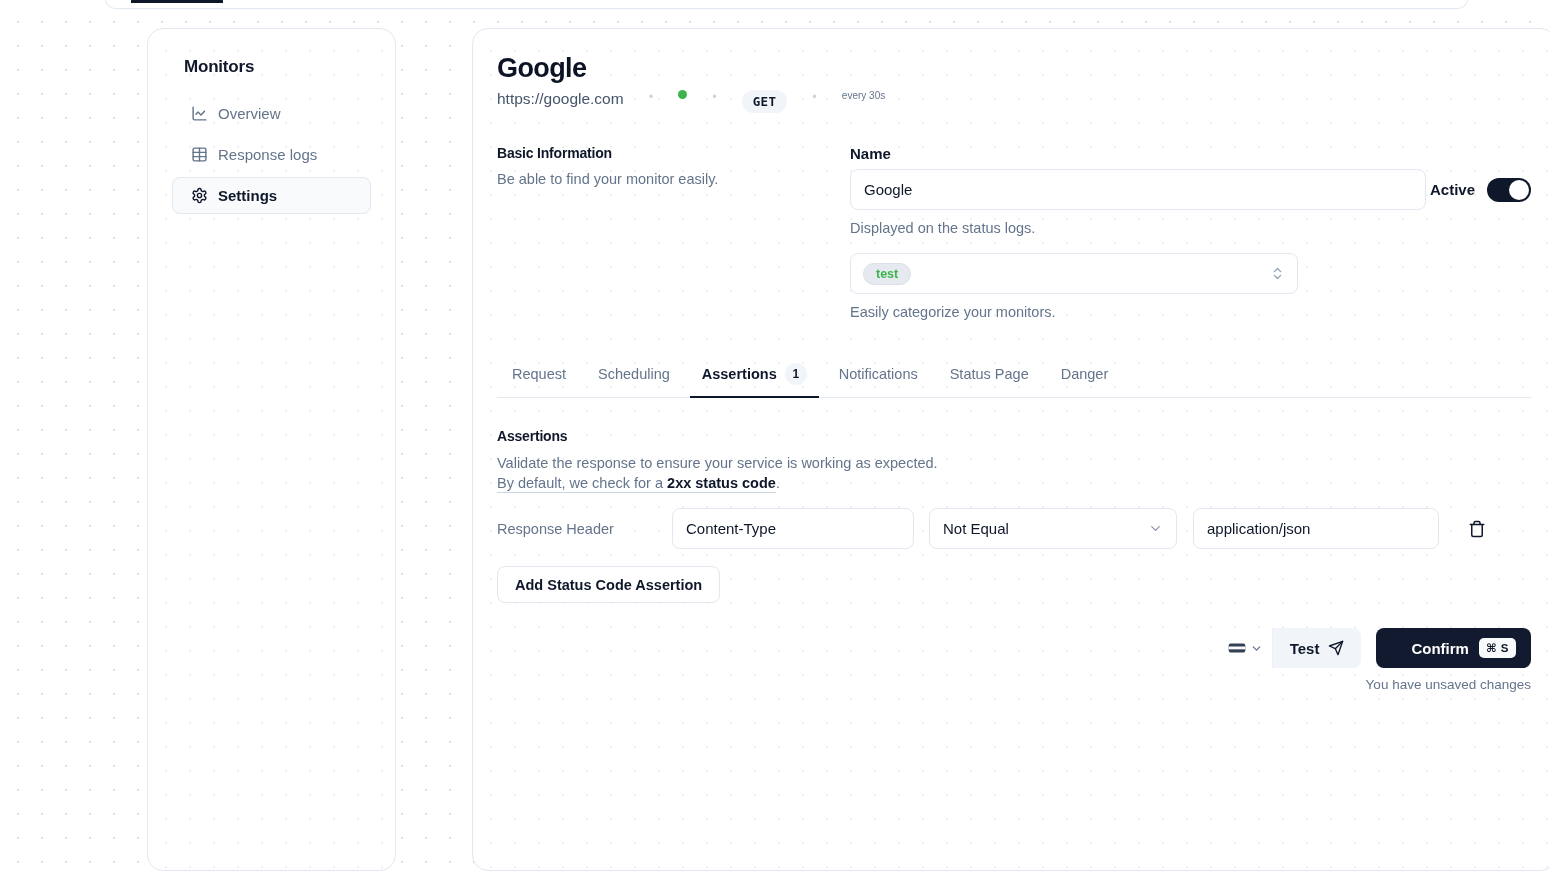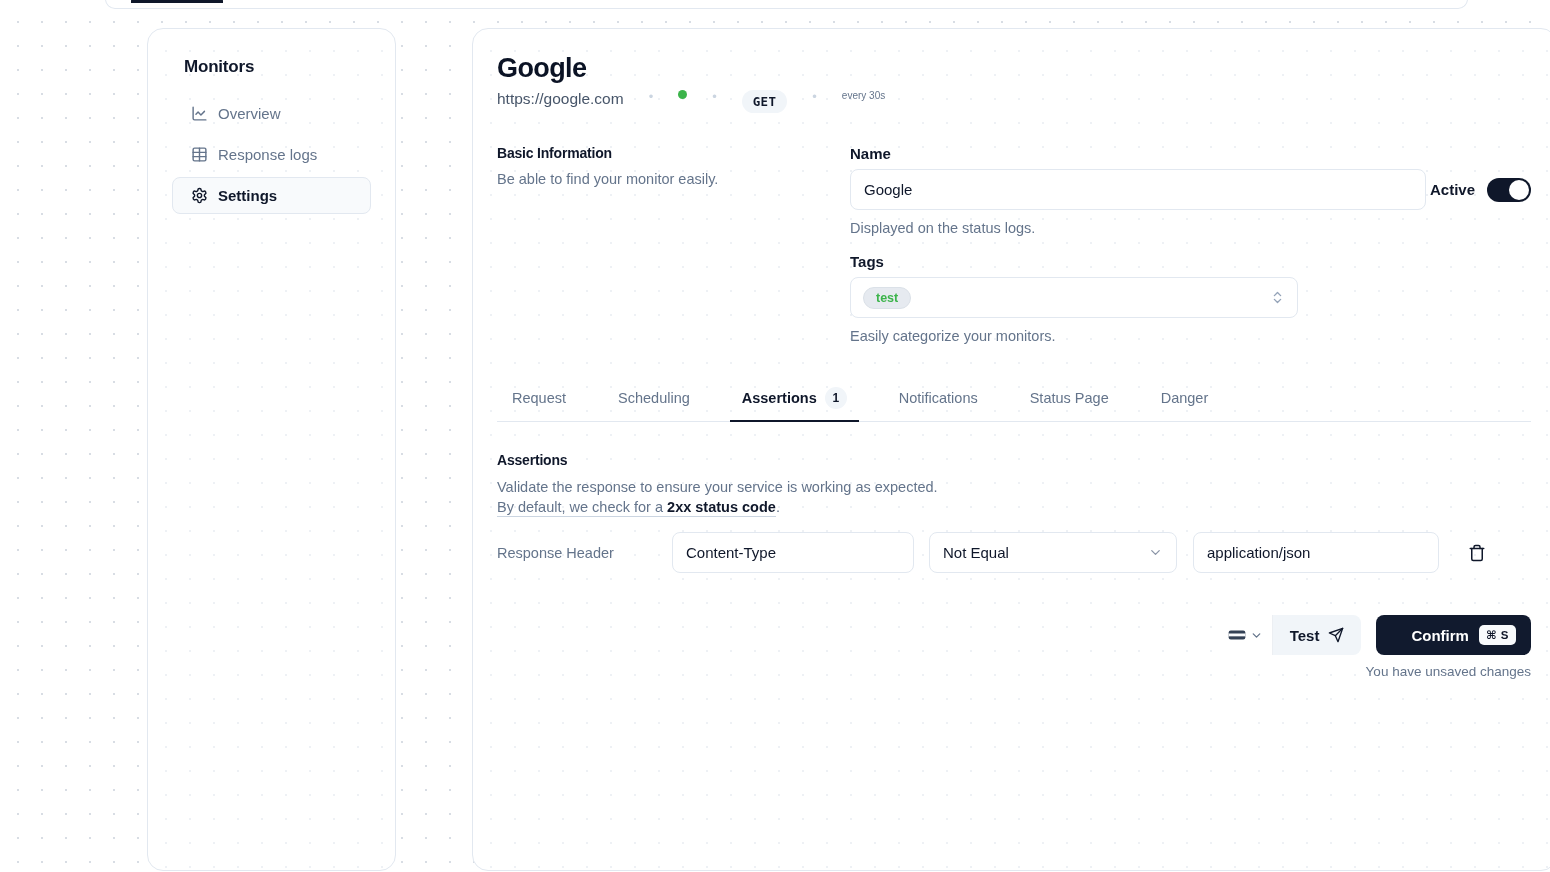--- a/index.html
+++ b/index.html
@@ -83,21 +83,21 @@
     height:41px; border:1px solid #e2e8f0; border-radius:8px; background:#fff;
     display:flex; align-items:center; justify-content:space-between; padding:0 12px; cursor:pointer;
   }
   .tag-pill {
     background:#e6eaf0; border:1px solid #dbe1e8; color:#3cb44b; font-weight:700;
     font-size:12.5px; padding:3px 12px; border-radius:999px;
   }
   .updown-icon { width:15px; height:15px; color:#94a3b8; }
 
   
-  .tabs { display:flex; gap:28px; border-bottom:1px solid #e2e8f0; margin-top:33px; padding-left:3px; }
+  .tabs { display:flex; gap:8px; border-bottom:1px solid #e2e8f0; margin-top:33px; padding-left:3px; }
   .tab { position:relative; padding:10px 12px 12px; font-size:14.5px; color:#64748b; font-weight:500;
          display:flex; align-items:center; gap:8px; cursor:pointer; }
   .tab.active { color:#0f172a; font-weight:600; }
   .tab.active::after { content:""; position:absolute; left:0; right:0; bottom:-1px; height:2px; background:#0f172a; }
   .tab-badge {
     background:#f1f5f9; color:#0f172a; font-size:12px; font-weight:600;
     min-width:22px; height:22px; border-radius:999px; display:flex; align-items:center; justify-content:center;
     padding:0 7px;
   }
 
@@ -214,21 +214,20 @@
           </div>
           <div class="active-wrap">
             <span class="active-label">Active</span>
             <div class="switch" role="switch" aria-checked="true">
               <div class="knob"></div>
             </div>
           </div>
         </div>
 
         <div class="tags-field">
-          <label class="field-label">Tags</label>
           <div class="tags-select">
             <span class="tag-pill">test</span>
             <span class="updown-icon">
               <svg viewBox="0 0 24 24" fill="none" stroke="currentColor" stroke-width="2.2" stroke-linecap="round" stroke-linejoin="round">
                   <path d="m7 15 5 5 5-5"></path>
                   <path d="m7 9 5-5 5 5"></path>
                 </svg>
             </span>
           </div>
           <div class="field-help">Easily categorize your monitors.</div>
@@ -283,20 +282,21 @@
             <svg viewBox="0 0 24 24" fill="none" stroke="currentColor" stroke-width="2" stroke-linecap="round" stroke-linejoin="round" width="18" height="18">
                 <path d="M3 6h18"></path>
                 <path d="M19 6v14a2 2 0 0 1-2 2H7a2 2 0 0 1-2-2V6"></path>
                 <path d="M8 6V4a2 2 0 0 1 2-2h4a2 2 0 0 1 2 2v2"></path>
               </svg>
           </span>
         </button>
       </div>
 
       <div class="add-row">
+        <button class="add-btn">Add Status Code Assertion</button>
       </div>
     </div>
 
     <div class="footer-actions">
       <div class="test-group">
         <button class="region-btn">
           <span>
             <svg width="20" height="20" viewBox="0 0 24 24">
                 <rect x="2" y="6.5" width="20" height="11" rx="2.5" fill="#334155"></rect>
                 <rect x="2" y="10.2" width="20" height="3.4" fill="#f8fafc"></rect>

